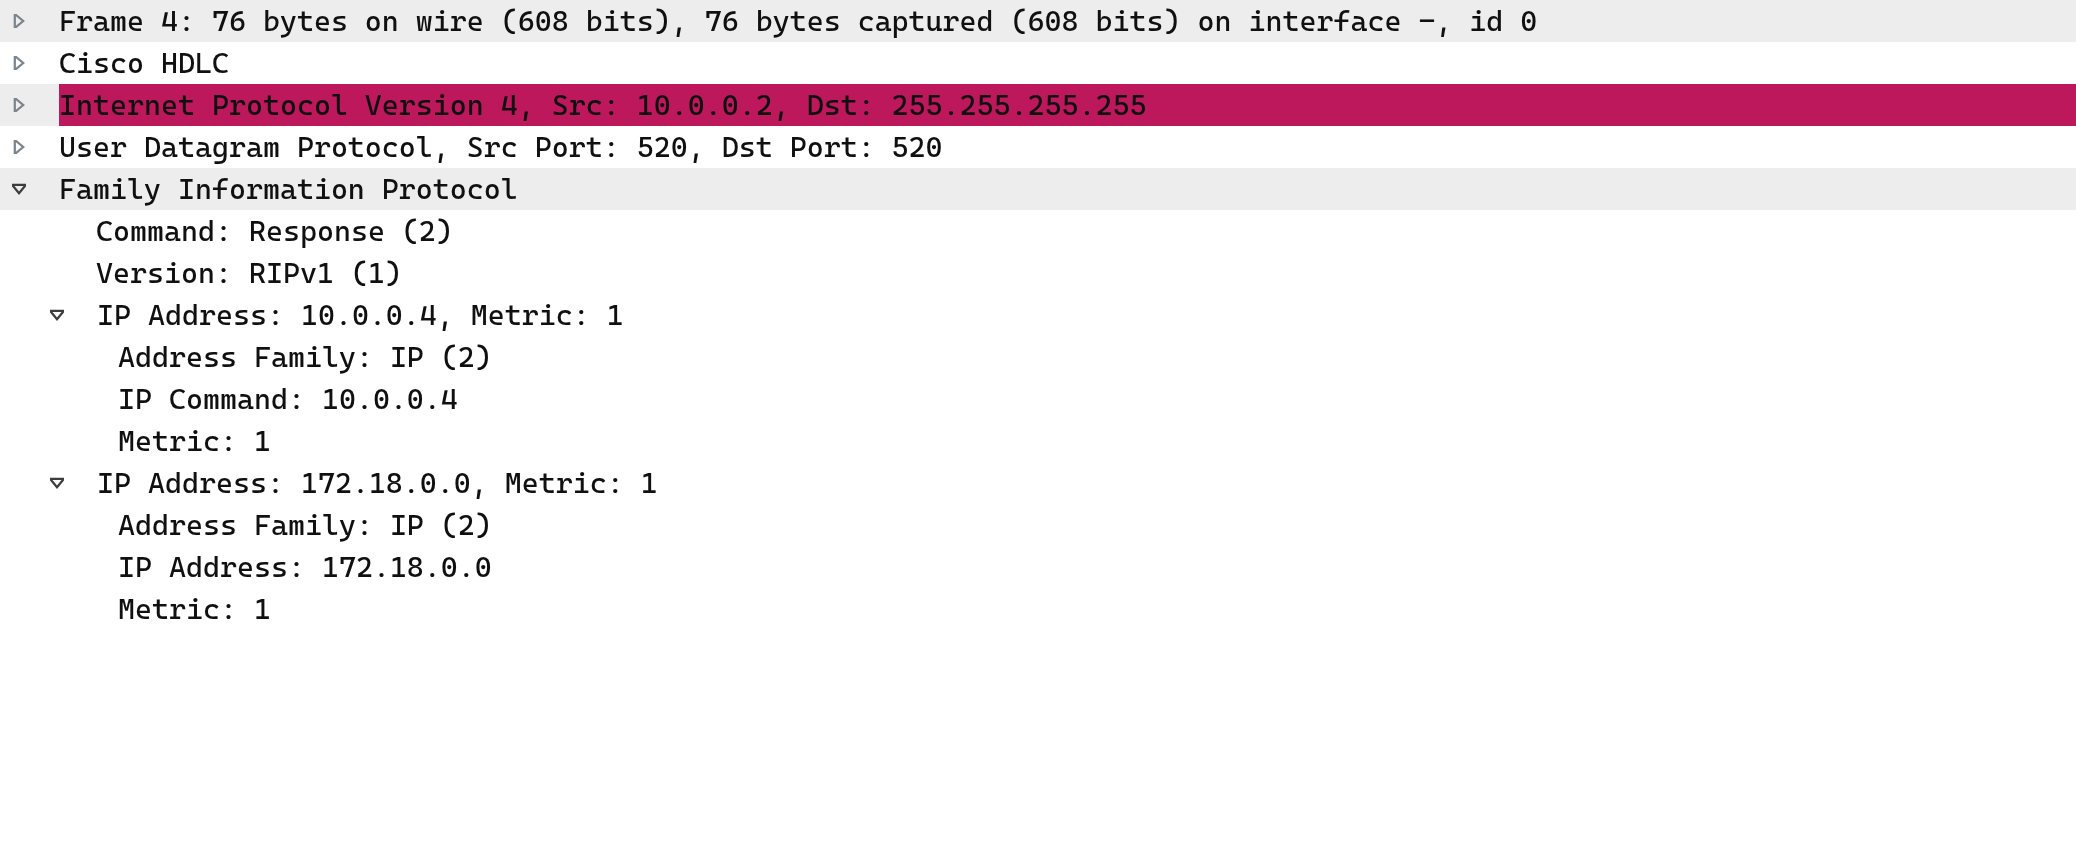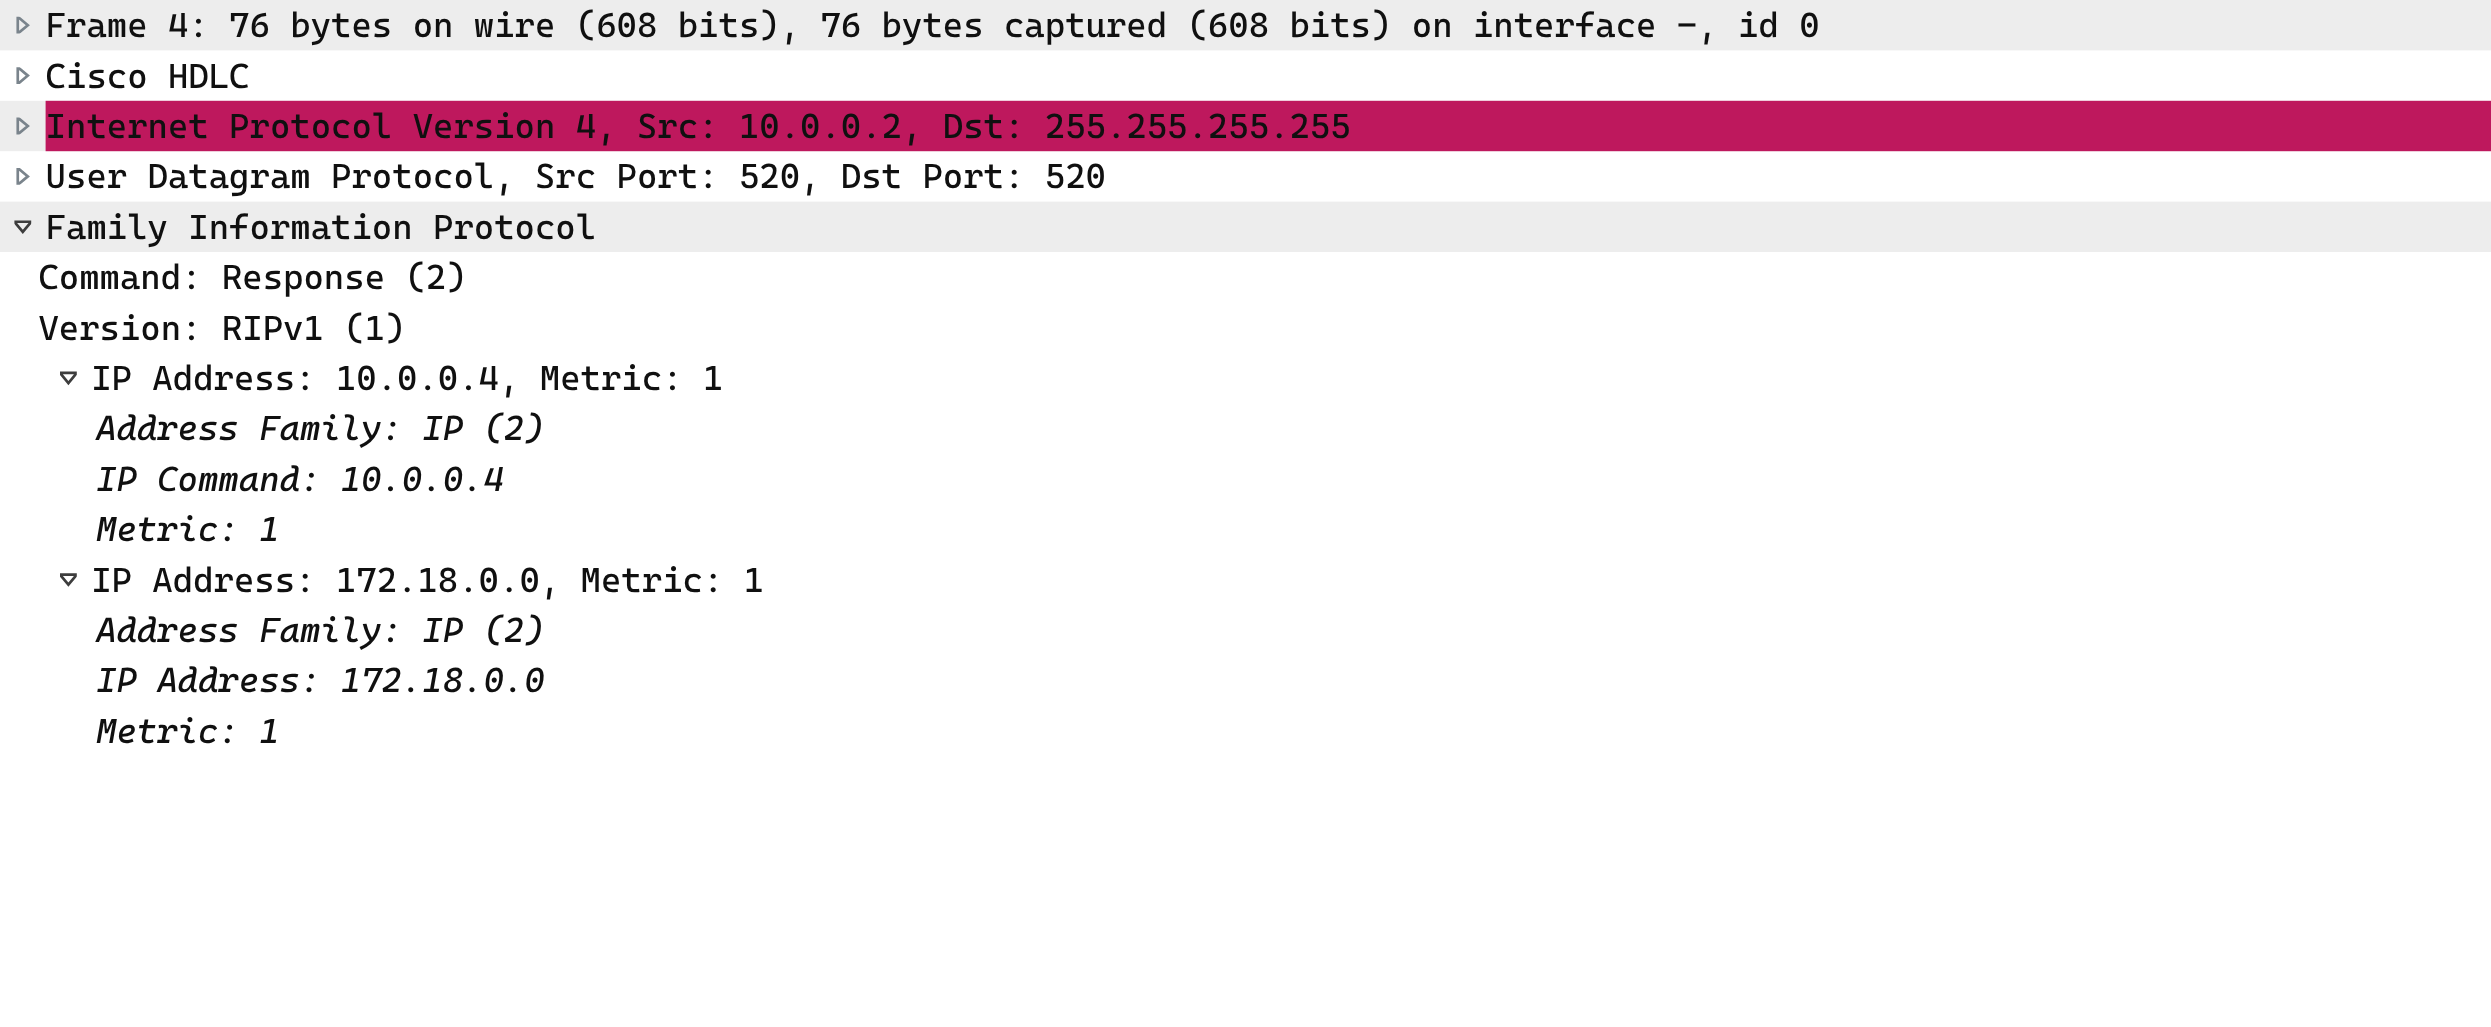--- a/index.html
+++ b/index.html
@@ -22,23 +22,23 @@
     display:inline-flex;
     align-items:center;
     justify-content:center;
     color:#7a848c;
     flex-shrink:0;
   }
   .toggle svg{display:block;}
   .shade{background:#ededed;}
   .hl{background:#be185d;}
   .indent1{padding-left:38px;}
-  .indent2{padding-left:32px;}
-  .indent3{padding-left:80px;font-style:italic;}
-  .label{flex:1;}
+  .indent2{padding-left:96px;}
+  .indent3{padding-left:118px;}
+  .label{flex:1;margin-left:21px;}
 </style>
 </head>
 <body>
 
 <div class="row shade">
   <span class="toggle">
     <svg width="14" height="14" viewBox="0 0 10 10">
         <path d="M2 0 L8 5 L2 10 Z" fill="none" stroke="#7a848c" stroke-width="1.6"></path>
       </svg>
   </span>

